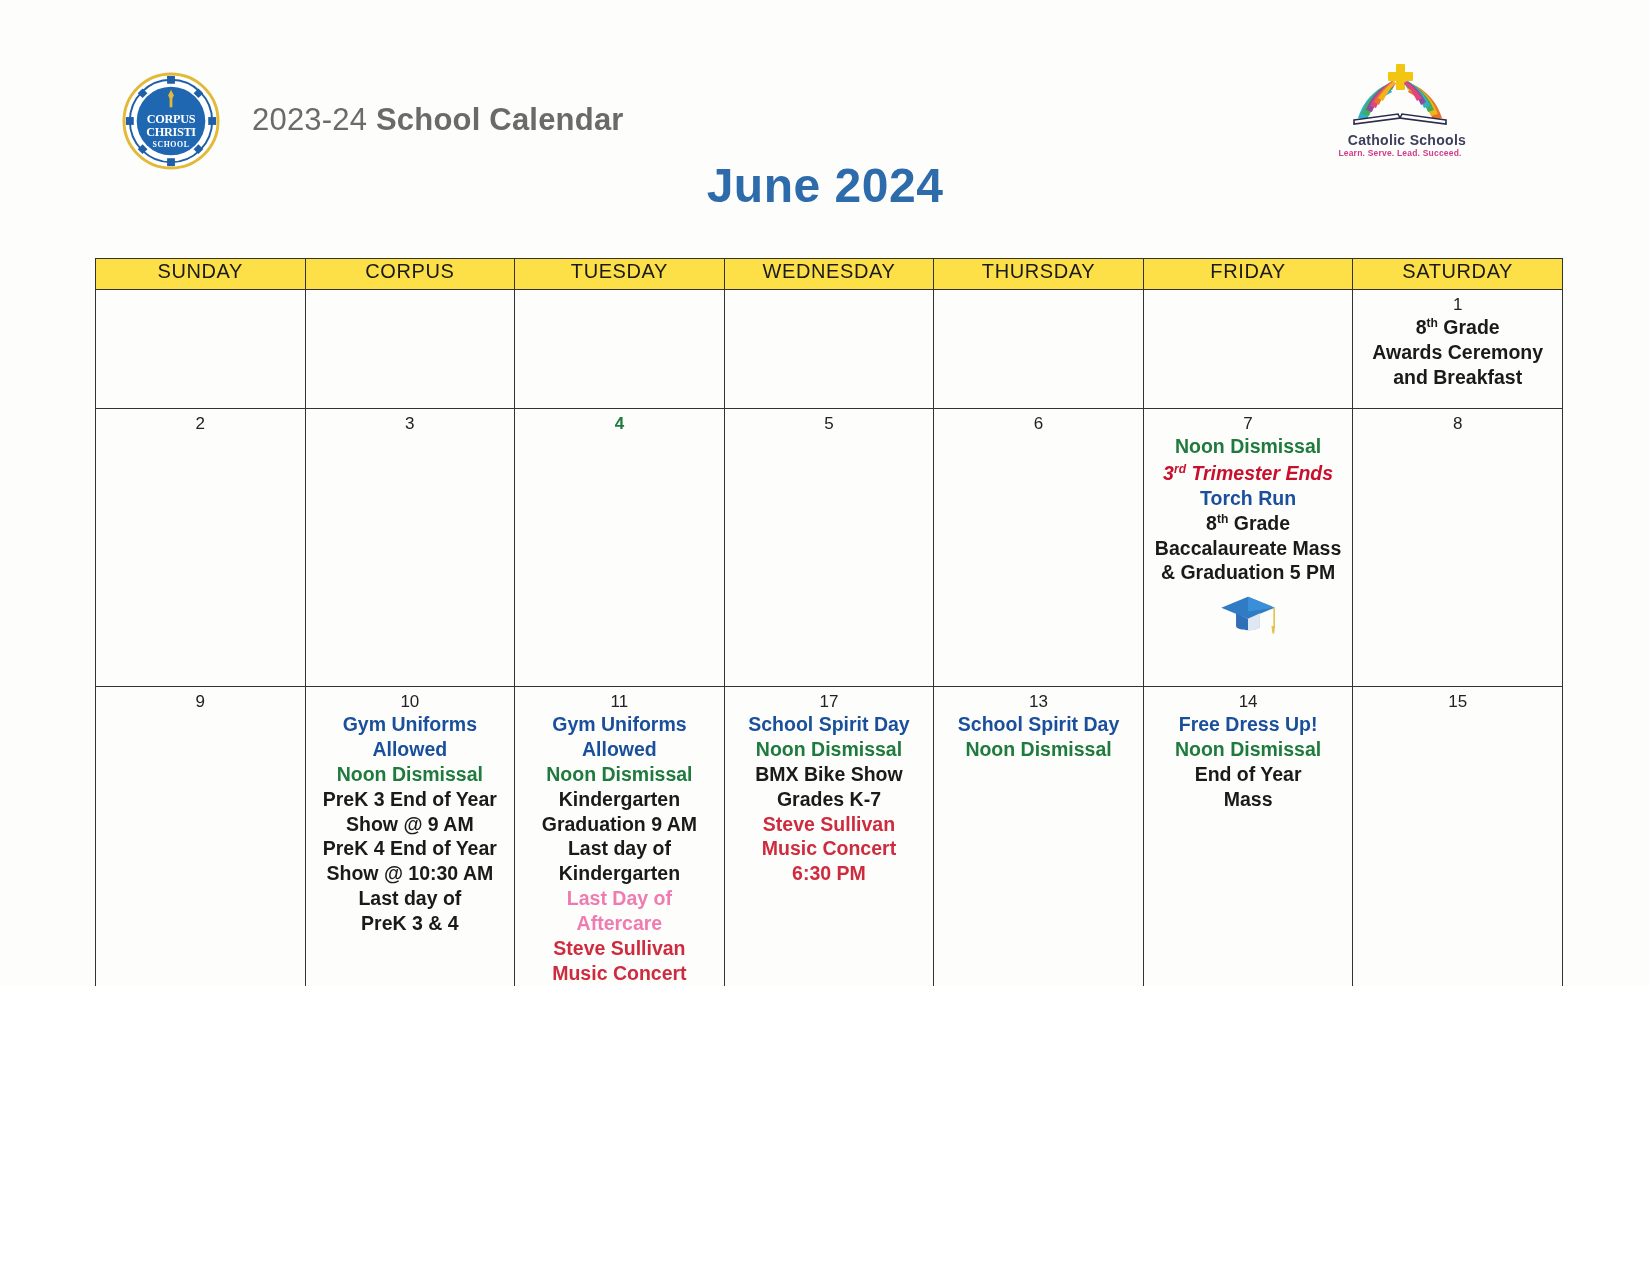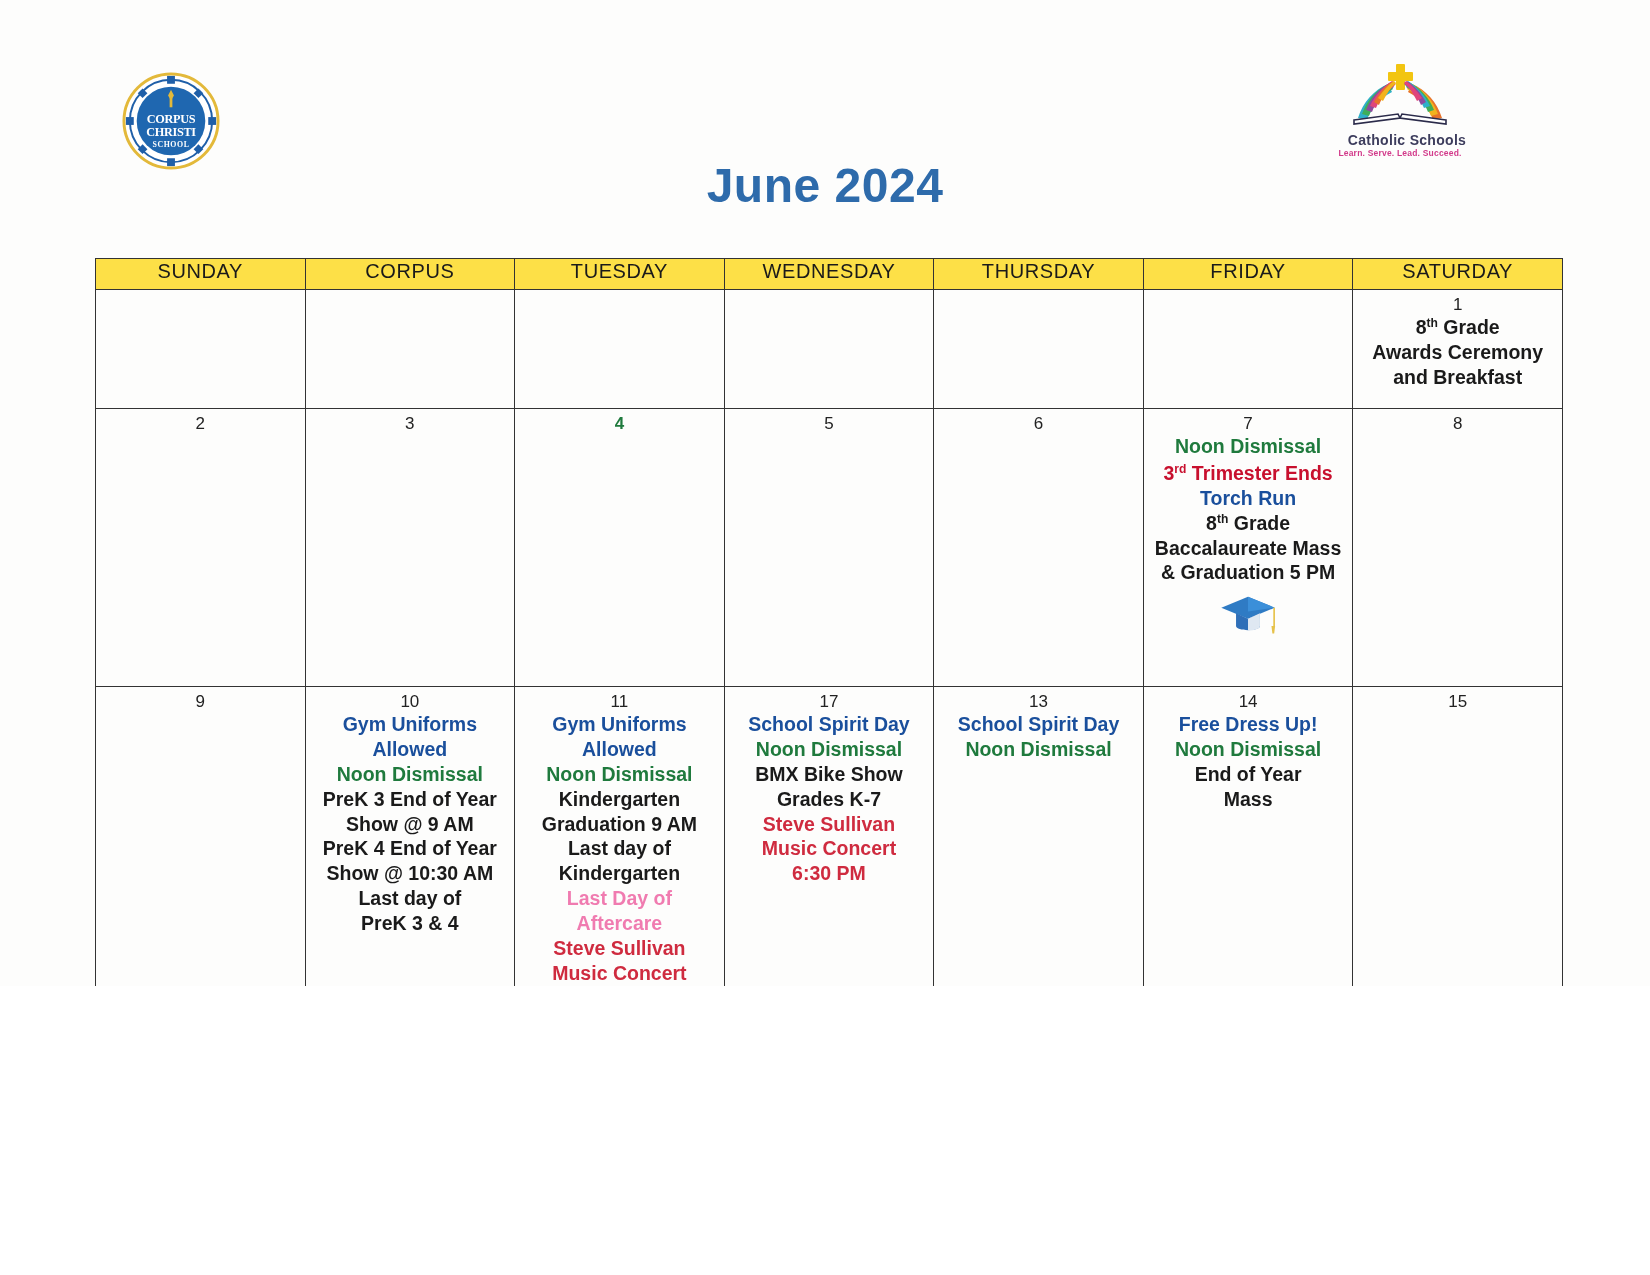--- a/index.html
+++ b/index.html
@@ -112,21 +112,21 @@
   }
   .ev {
     font-size: 19.5px;
     font-weight: bold;
     line-height: 1.28;
     white-space: pre-line;
   }
   .ev.tight { margin-top: 2px; }
   .ev.blue   { color: #1a4f9c; }
   .ev.green  { color: #1f7a3d; }
-  .ev.red    { color: #c8102e; }
+  .ev.red    { color: #c8102e; font-style: italic; }
   .ev.crimson{ color: #cf2b3f; }
   .ev.pink   { color: #f07bb0; }
   .ev.black  { color: #1a1a1a; }
   .ev sup { font-size: .62em; vertical-align: super; }
 
   .row1 td { height: 119px; }
   .row2 td { height: 278px; }
   .row3 td { height: 404px; }
 
   .gradcap {
@@ -168,20 +168,21 @@
         <rect x="75" y="75" width="7" height="7" transform="rotate(45 78 78)"></rect>
       </g>
       <circle cx="50" cy="50" r="35" fill="#1f67b0"></circle>
       <path d="M50 18 l3 6 -3 5 -3 -5z" fill="#e3b93a"></path>
       <rect x="48.6" y="26" width="2.8" height="10" fill="#e3b93a"></rect>
       <text x="50" y="52" text-anchor="middle" fill="#ffffff" font-family="'Liberation Serif', serif" font-size="12.5" font-weight="bold" letter-spacing="-0.3">CORPUS</text>
       <text x="50" y="65" text-anchor="middle" fill="#ffffff" font-family="'Liberation Serif', serif" font-size="12.5" font-weight="bold" letter-spacing="-0.3">CHRISTI</text>
       <text x="50" y="77" text-anchor="middle" fill="#ffffff" font-family="'Liberation Serif', serif" font-size="8" font-weight="bold" letter-spacing="0.6">SCHOOL</text>
     </svg>
 
+    <div class="header-title"><span>2023-24 </span><span class="bold">School Calendar</span></div>
 
     <div class="catholic-logo">
       <svg viewBox="0 0 140 72" width="140" height="72" style="position:absolute;top:0;left:0">
 
         <g fill="#f2c511">
           <rect x="66" y="2" width="9" height="26" rx="1"></rect>
           <rect x="58" y="10" width="25" height="9" rx="1"></rect>
         </g>
 
         <g>

